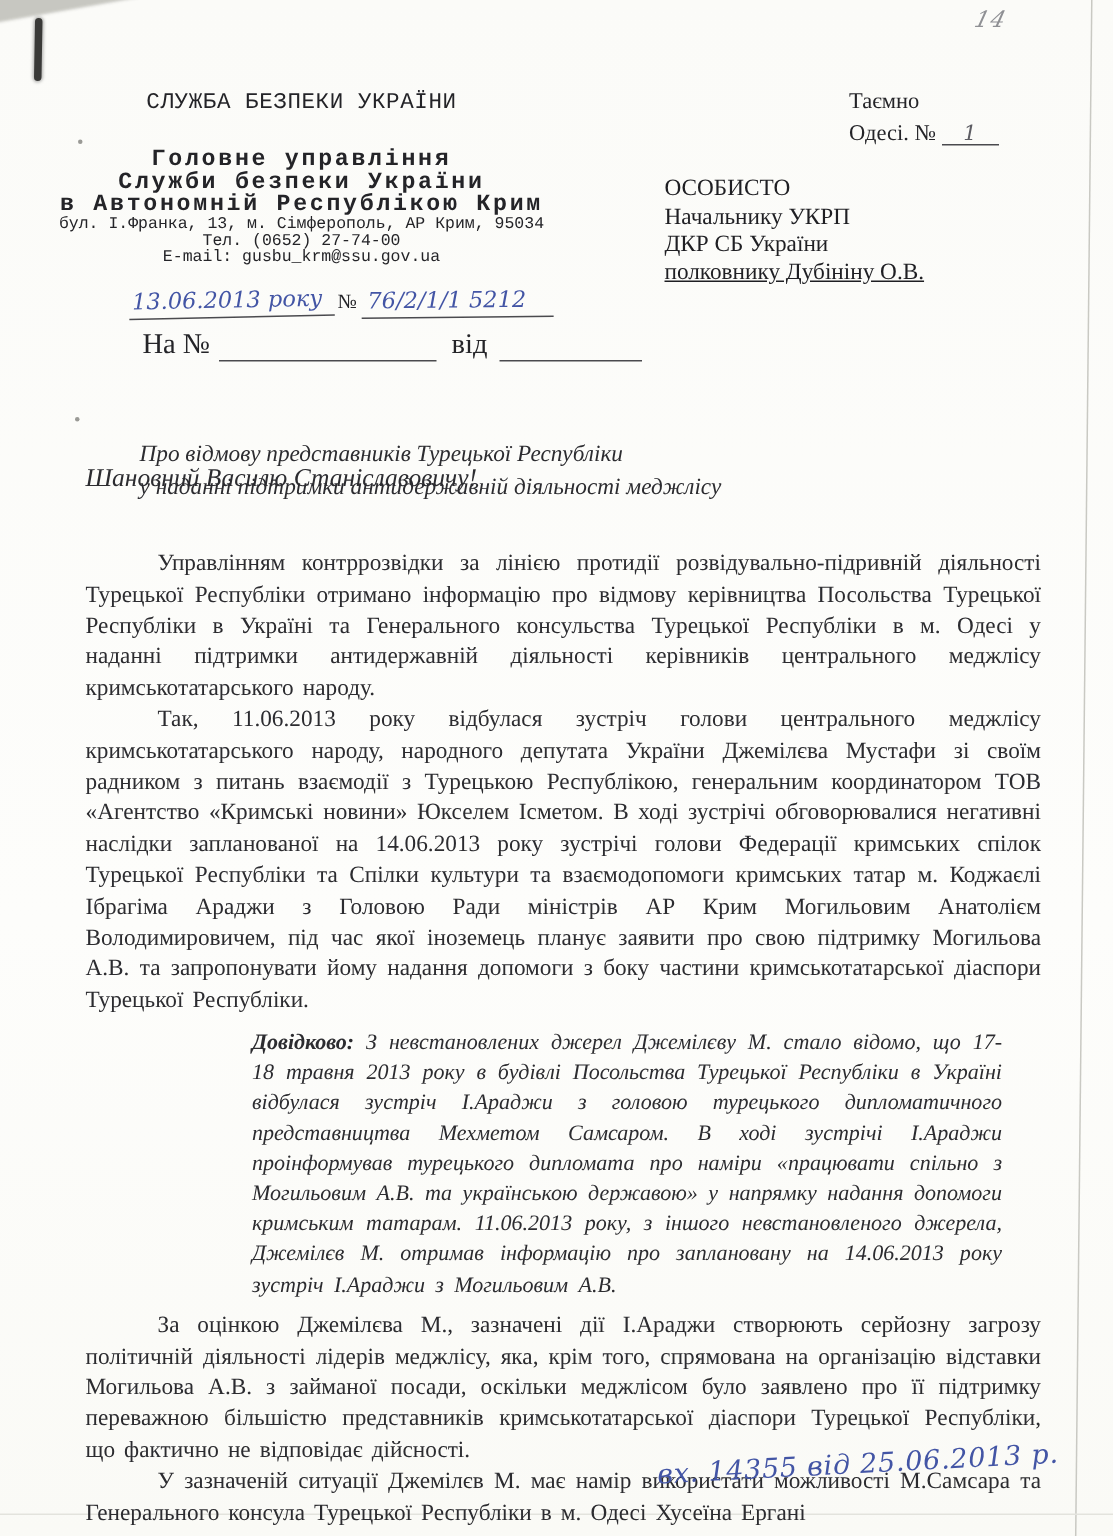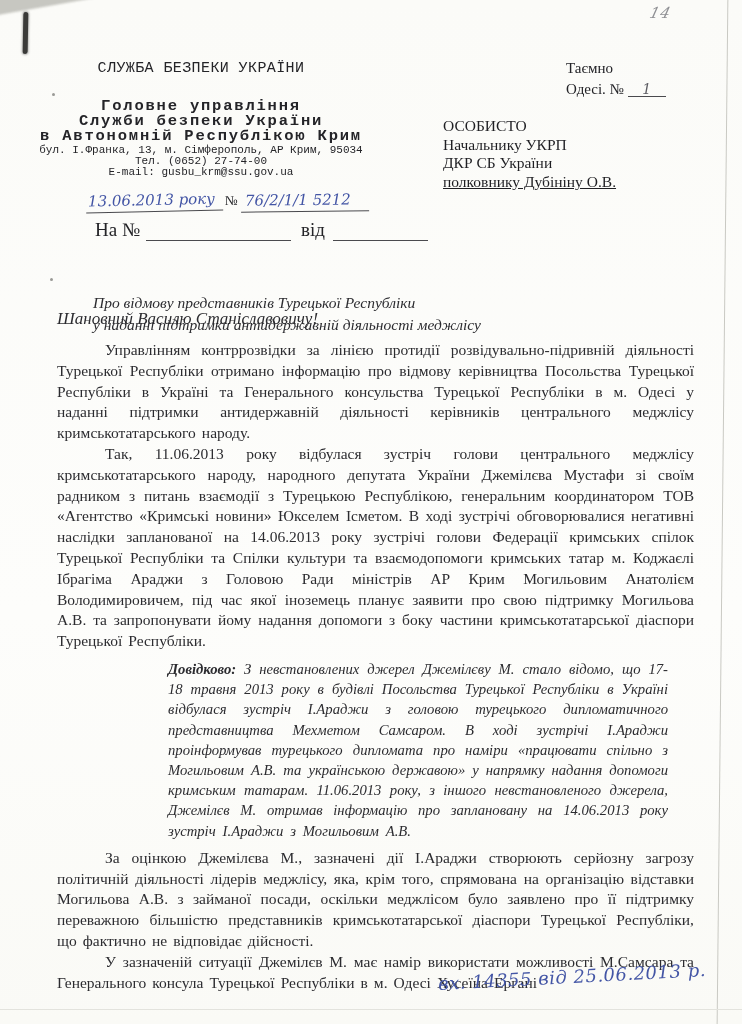--- a/index.html
+++ b/index.html
@@ -59,21 +59,21 @@
   .addressee { position:absolute; left:443px; top:117px; font-size:15.5px; line-height:18.6px; color:#1f1f23; }
   .addressee .b { font-weight:normal; }
   .addressee .u { text-decoration:underline; }
 
   
   .subject { position:absolute; left:93px; top:252px; font-style:italic; font-size:15.5px; line-height:22px;margin-top:40px; }
   .salutation { position:absolute; left:57px; top:309px; width:637px; 
     font-style:italic; font-size:17px; }
 
   
-  .body { position:absolute; left:57px; top:340px; width:637px;
+  .body { position:absolute; left:57px; top:366px; width:637px;
     font-size:15.5px; line-height:20.8px; text-align:justify; }
   .body p { margin:0; text-indent:48px; word-spacing:.14em; }
   .body p.note { margin:7px 0 7px 111px; width:500px; text-indent:0;
     font-style:italic; font-size:14.7px; line-height:20.2px; word-spacing:.22em;font-family:Liberation Serif, serif; }
   .note .nb { font-weight:bold; }
 
   .reg-note { position:absolute; left:438px; top:966px; font-size:18px;
     letter-spacing:.5px; transform:rotate(-3deg); white-space:nowrap; }
 </style>
 </head>

